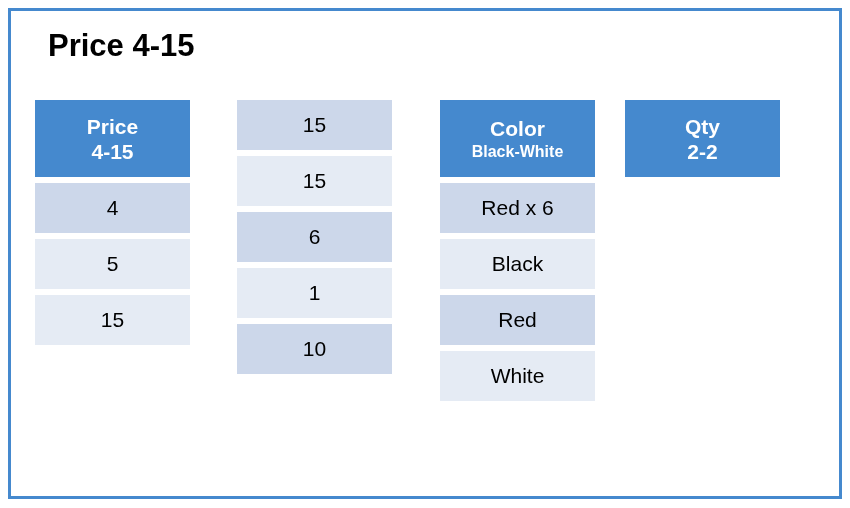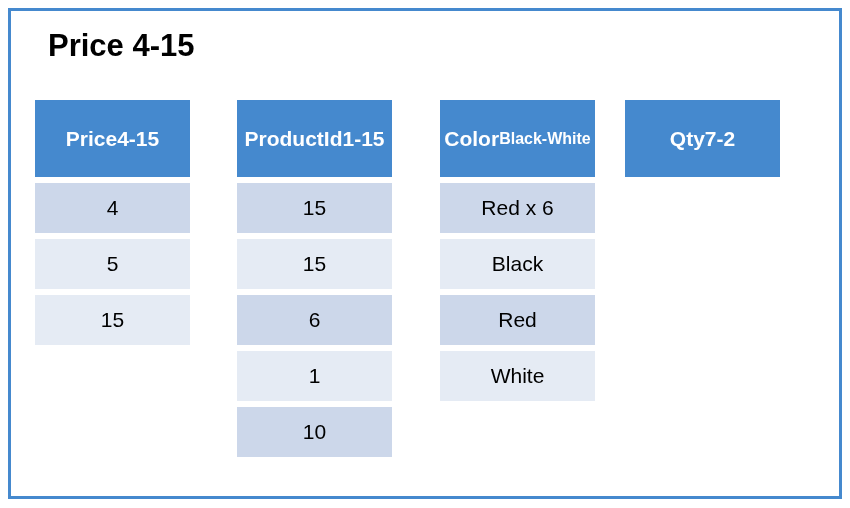--- a/index.html
+++ b/index.html
@@ -56,21 +56,21 @@
   .col-0 { left: 35px; }
   .col-1 { left: 237px; }
   .col-2 { left: 440px; }
   .col-3 { left: 625px; }
 
   .col-header {
     height: 77px;
     background: #4589ce;
     color: #ffffff;
     display: flex;
-    flex-direction: row;
+    flex-direction: column;
     align-items: center;
     justify-content: center;
     box-sizing: border-box;
     margin-bottom: 6px;
   }
   .col-header .h-main {
     font-size: 21px;
     font-weight: bold;
     line-height: 25px;
     white-space: nowrap;
@@ -113,24 +113,20 @@
       <div class="col-header">
         <div class="h-main">Price</div>
         <div class="h-sub">4-15</div>
       </div>
       <div class="cell dark">4</div>
       <div class="cell light">5</div>
       <div class="cell light">15</div>
     </div>
 
     <div class="column col-1">
-      <div class="col-header">
-        <div class="h-main">ProductId</div>
-        <div class="h-sub">1-15</div>
-      </div>
       <div class="cell dark">15</div>
       <div class="cell light">15</div>
       <div class="cell dark">6</div>
       <div class="cell light">1</div>
       <div class="cell dark">10</div>
     </div>
 
     <div class="column col-2">
       <div class="col-header small-sub">
         <div class="h-main">Color</div>
@@ -138,18 +134,18 @@
       </div>
       <div class="cell dark">Red x 6</div>
       <div class="cell light">Black</div>
       <div class="cell dark">Red</div>
       <div class="cell light">White</div>
     </div>
 
     <div class="column col-3">
       <div class="col-header">
         <div class="h-main">Qty</div>
-        <div class="h-sub">7-2</div>
+        <div class="h-sub">2-2</div>
       </div>
     </div>
 
   </div>
 </div>
 
 </body></html>

